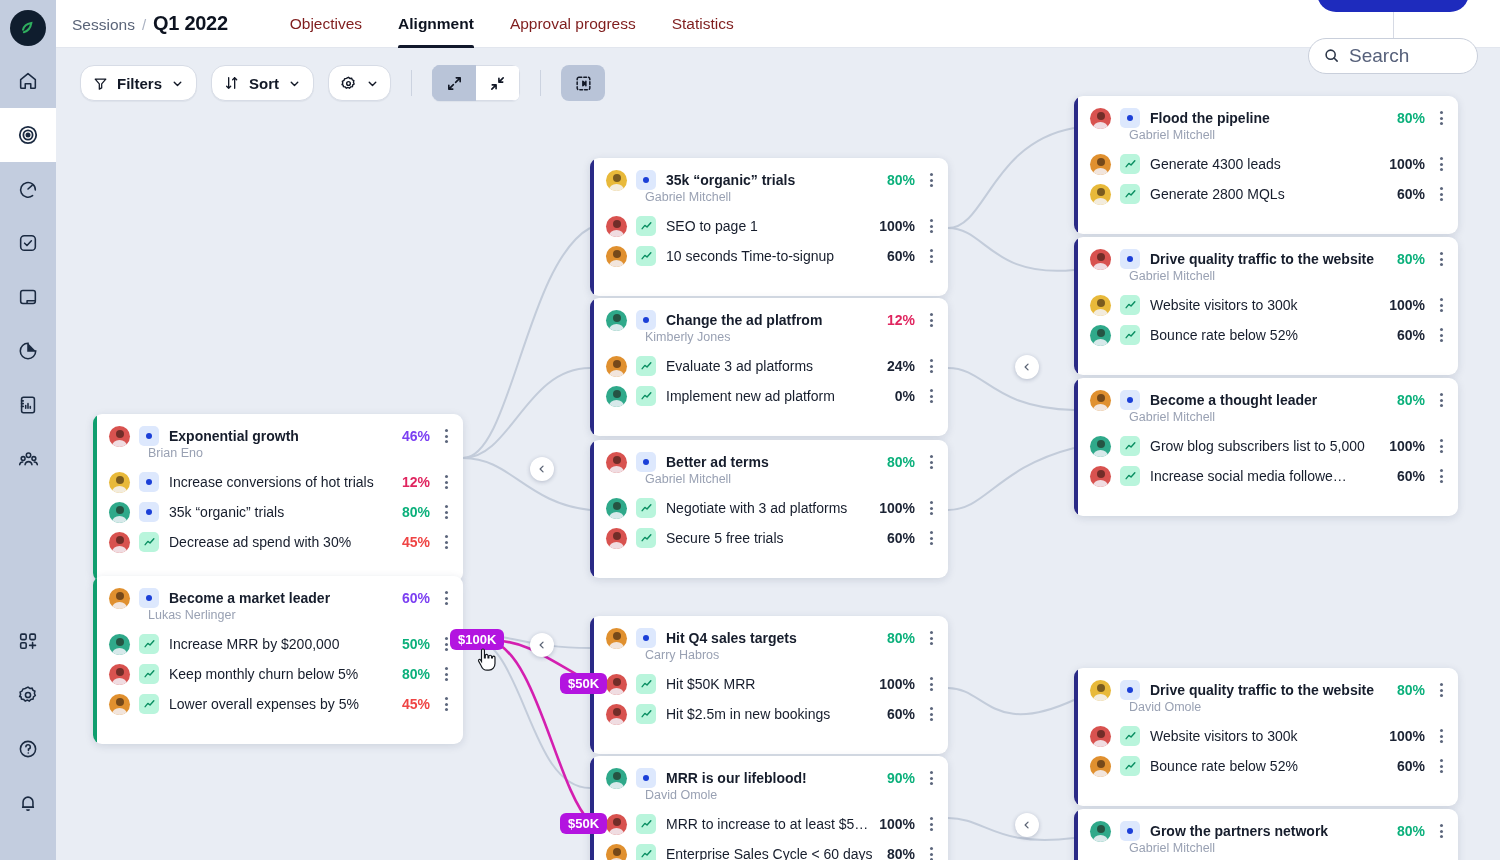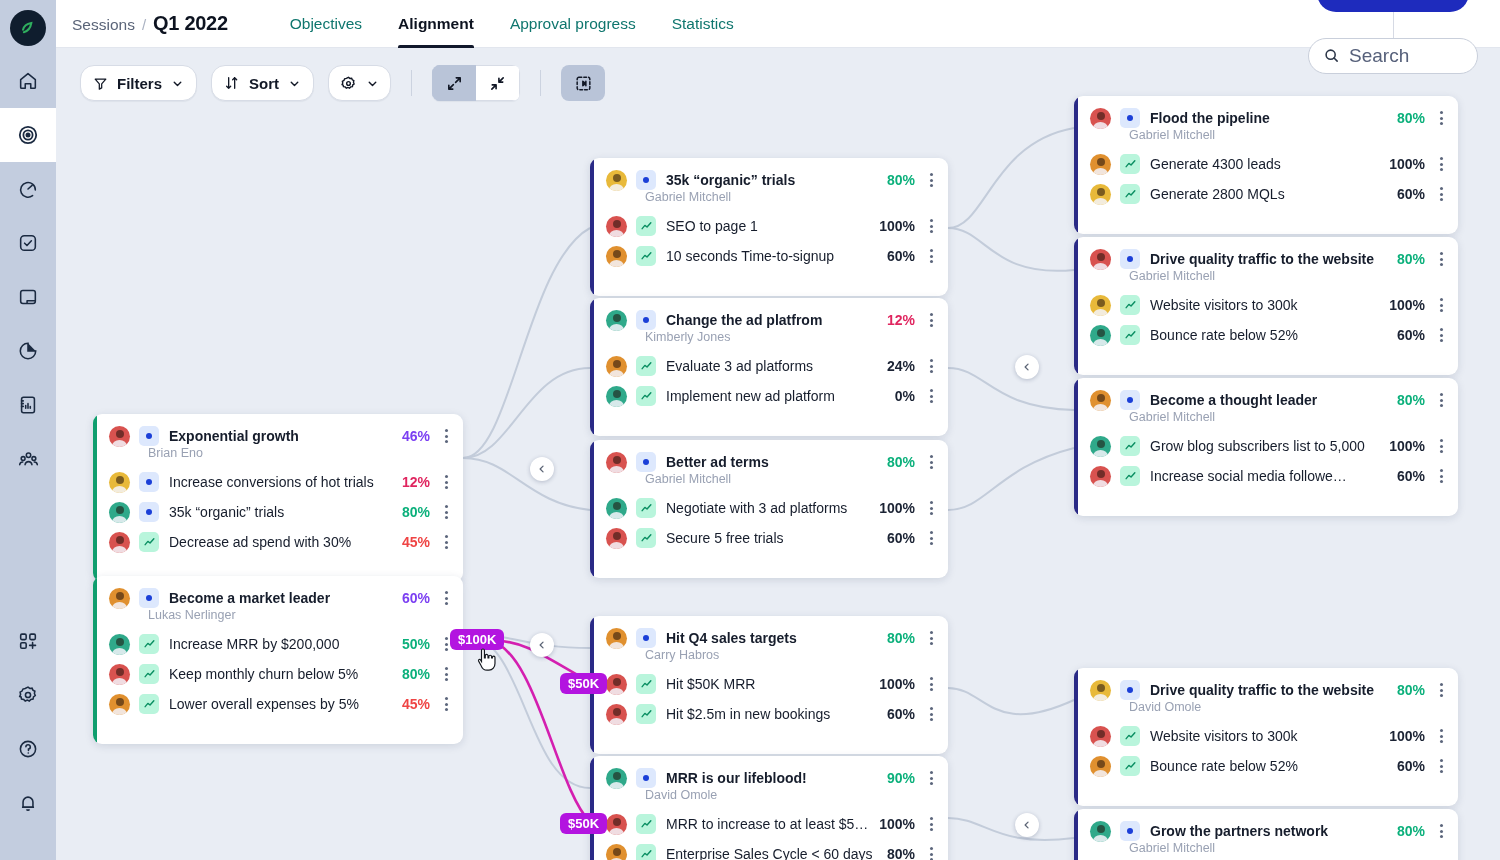--- a/index.html
+++ b/index.html
@@ -37,21 +37,21 @@
     background: #ffffff; border-bottom: 1px solid #e2e6ee;
     display: flex; align-items: center; z-index: 30;
   }
   #crumb { display: flex; align-items: baseline; margin-left: 16px; }
   .crumb-root { font-size: 15.5px; color: #5a6478; }
   .crumb-sep { font-size: 15px; color: #aab2c2; margin: 0 7px; }
   .crumb-cur { font-size: 20px; font-weight: bold; color: #0d1320; letter-spacing: -0.3px; }
 
   #tabs { display: flex; align-items: center; margin-left: 62px; height: 48px; }
   .tab {
-    font-size: 15.5px; color: #0f766e; padding: 0 0 0 0; margin-right: 36px;
+    font-size: 15.5px; color: #7f1d1d; padding: 0 0 0 0; margin-right: 36px;
     height: 48px; line-height: 48px; cursor: pointer; position: relative;
   }
   .tab.active { font-weight: bold; color: #0d1320; }
   .tab.active::after {
     content: ""; position: absolute; left: 0; right: 0; bottom: 0;
     height: 3px; background: #11182b; border-radius: 2px 2px 0 0;
   }
 
   #topright {
     margin-left: auto; display: flex; align-items: center; margin-right: 22px; flex-direction: column;

